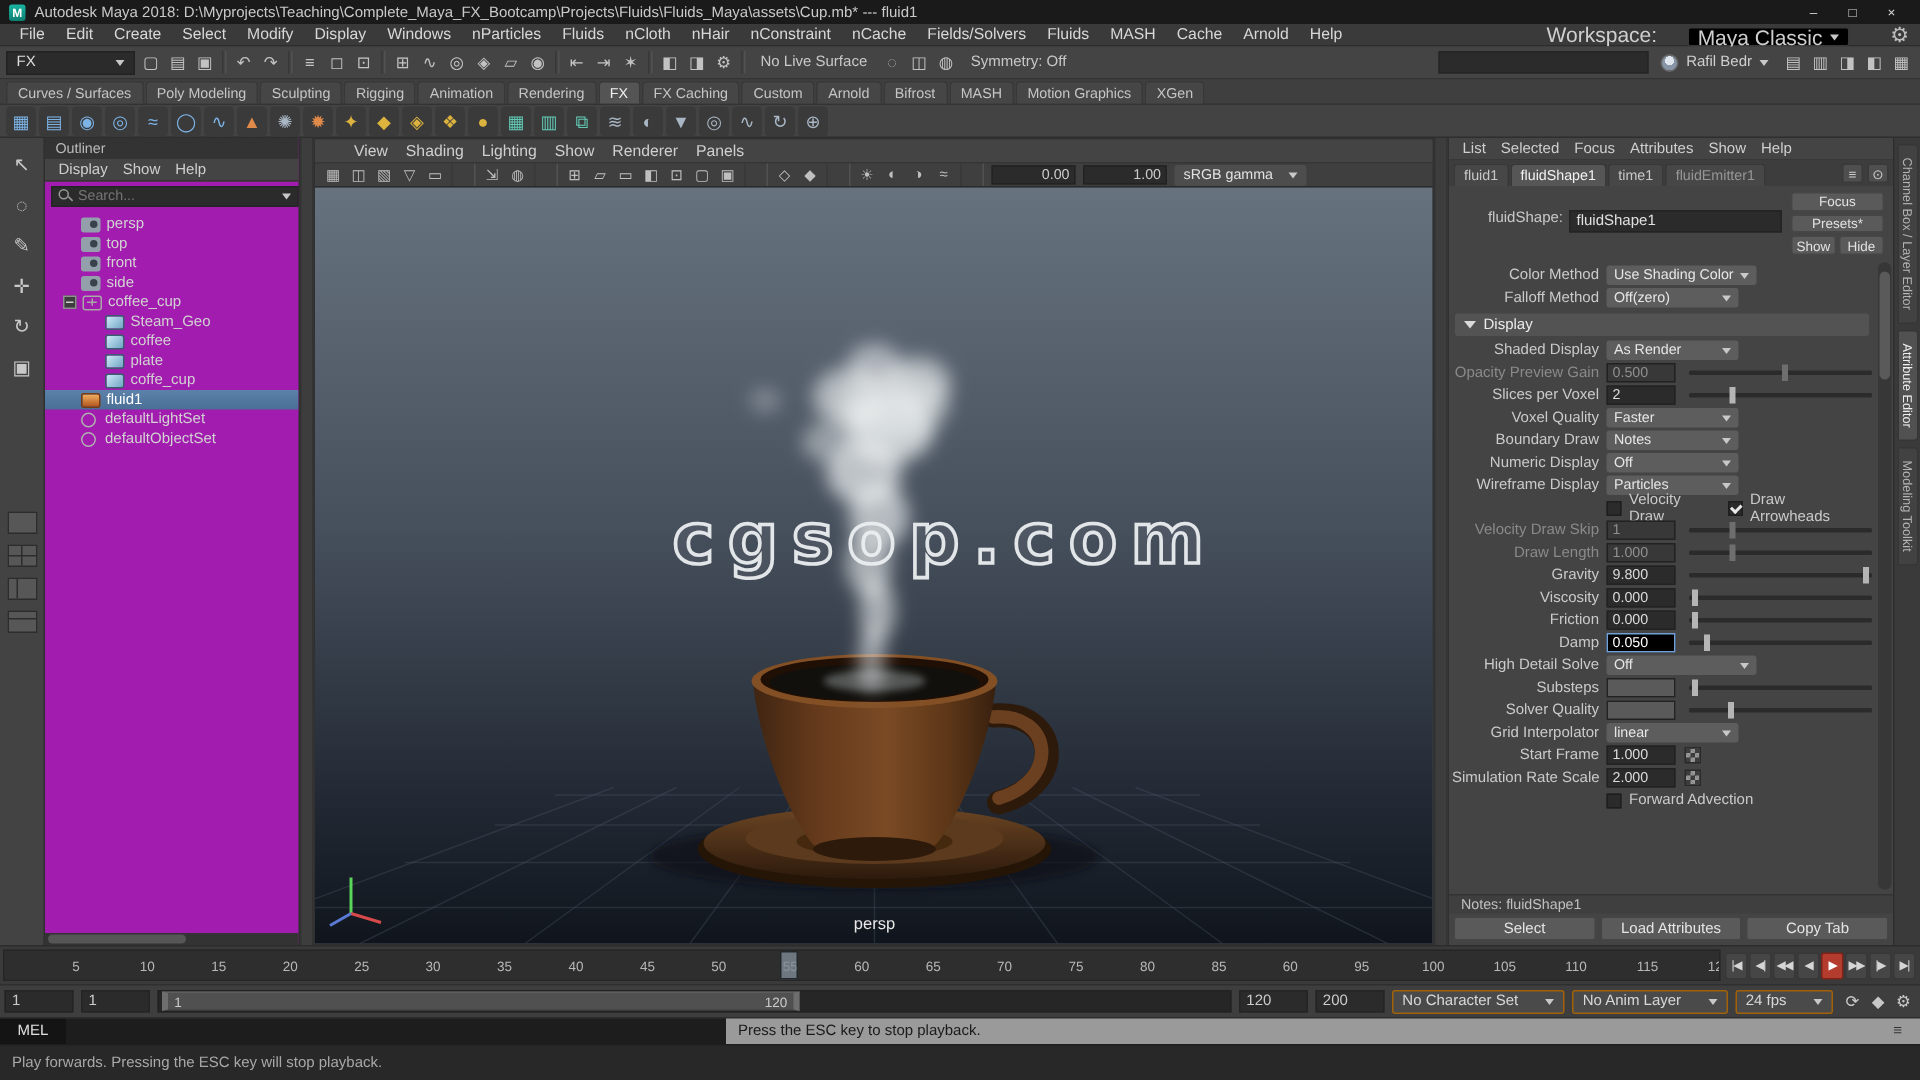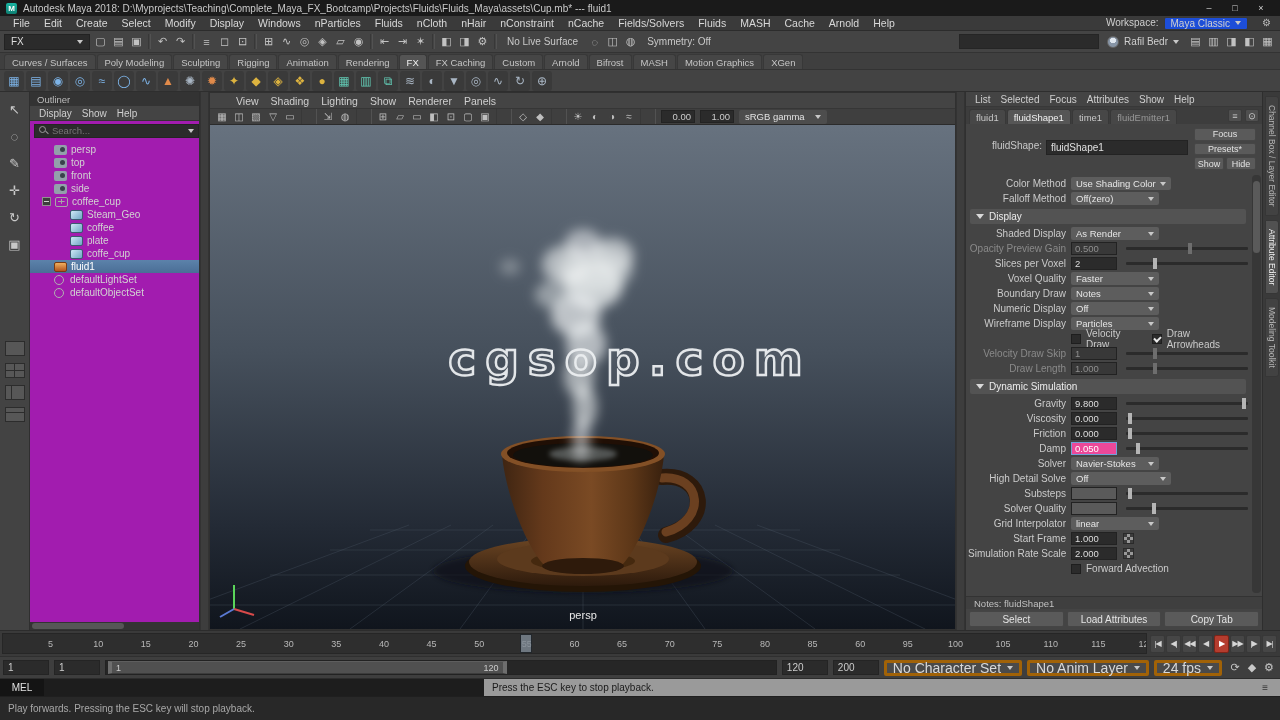--- a/index.html
+++ b/index.html
@@ -15,22 +15,22 @@
   
   .titlebar { height:16px; background:#1a1a1a; display:flex; align-items:center; padding:0 6px; gap:6px; font-size:10px; color:#c9c9c9; flex:0 0 16px; }
   .app-icon { width:11px; height:11px; border-radius:2px; background:linear-gradient(#19b5a2,#0d7f72); color:#fff; font-size:8px; font-weight:bold; display:flex; align-items:center; justify-content:center; }
   .win-btns { margin-left:auto; display:flex; gap:0; }
   .win-btn { width:26px; height:14px; display:flex; align-items:center; justify-content:center; color:#d5d5d5; font-size:9px; }
 
   
   .menubar { height:15px; background:#3a3a3a; display:flex; align-items:center; padding:0 6px; border-bottom:1px solid #2c2c2c; flex:0 0 15px; }
   .menus { display:flex; }
   .menu-item { padding:0 7px; color:#d8d8d8; }
-  .workspace { display:flex; align-items:flex-start; gap:5px; font-size:10px; }
-  .ws-dd { display:flex; align-items:center; gap:5px; background:#1d4ed8; border:1px solid #383838; border-radius:2px; padding:0 6px; height:13px; }
+  .workspace { display:flex; align-items:flex-end; gap:20px; font-size:14px; }
+  .ws-dd { display:flex; align-items:center; gap:5px; background:#000000; border:1px solid #383838; border-radius:2px; padding:0 6px; height:13px; }
   .mb-icon { width:15px; display:flex; align-items:center; justify-content:center; color:#bdbdbd; margin-left:6px; }
 
   
   .statusline { height:22px; background:#444; display:flex; align-items:center; padding:0 4px; gap:2px; border-bottom:1px solid #333; flex:0 0 22px; }
   .menuset-dd { width:86px; height:16px; background:#2b2b2b; border:1px solid #222; display:flex; align-items:center; justify-content:space-between; padding:0 6px; font-size:10px; color:#ddd; }
   .icon-strip { display:flex; align-items:center; gap:1px; }
   .sl-icon { width:17px; height:17px; display:flex; align-items:center; justify-content:center; color:#c2c2c2; font-size:11px; }
   .sep { width:3px; height:15px; border-left:1px solid #383838; border-right:1px solid #525252; margin:0 2px; padding:0 !important; background:none !important; }
   .sl-text { font-size:10px; color:#c8c8c8; padding:0 6px; white-space:nowrap; }
   .sl-field { width:140px; height:15px; background:#2b2b2b; border:1px solid #252525; color:#ccc; font-size:10px; outline:none; font-family:inherit; padding:0 4px; }
@@ -82,21 +82,21 @@
   .ol-scroll .thumb { position:absolute; left:2px; top:1px; height:6px; width:92px; background:#565656; border-radius:3px; }
 
   .vsplit { width:9px; background:#3d3d3d; border-left:1px solid #333; border-right:1px solid #333; cursor:col-resize; }
 
   
   .viewport { flex:1; display:flex; flex-direction:column; min-width:0; border:1px solid #303030; }
   .vp-menus { height:15px; background:#444; display:flex; align-items:center; padding:0 20px; font-size:10.5px; flex:0 0 15px; }
   .vp-menus span { padding:0 6px; }
   .vp-toolbar { height:17px; background:#3f3f3f; display:flex; align-items:center; padding:0 4px; gap:1px; border-top:1px solid #363636; border-bottom:1px solid #2b2b2b; flex:0 0 17px; }
   .vp-icon { width:16px; height:15px; display:flex; align-items:center; justify-content:center; font-size:10px; color:#bfbfbf; }
-  .vp-field { width:34px; height:13px; background:#2b2b2b; border:1px solid #232323; color:#ccc; font-size:9.5px; display:flex; align-items:center; justify-content:flex-end; padding:0 3px; margin:0 2px; }
+  .vp-field { width:56px; height:13px; background:#2b2b2b; border:1px solid #232323; color:#ccc; font-size:9.5px; display:flex; align-items:center; justify-content:flex-end; padding:0 3px; margin:0 2px; }
   .vp-dd { height:14px; background:#4d4d4d; border-radius:2px; display:flex; align-items:center; gap:10px; padding:0 6px; font-size:9.5px; color:#e2e2e2; margin-left:2px; white-space:nowrap; }
   .vp-canvas { flex:1; position:relative; min-height:0; background:#39434f; }
   .vp-canvas svg { position:absolute; inset:0; width:100%; height:100%; }
 
   
   .attr-editor { width:297px; display:flex; flex-direction:column; background:#444; border-left:1px solid #303030; }
   .ae-menus { height:15px; display:flex; align-items:center; padding:0 4px; font-size:10px; background:#444; border-bottom:1px solid #383838; flex:0 0 15px; }
   .ae-menus span { padding:0 5px; }
   .ae-tabs { height:17px; display:flex; align-items:flex-end; background:#3d3d3d; padding:0 3px; gap:1px; flex:0 0 17px; }
   .ae-tab { padding:2px 6px 1px; font-size:9.5px; background:#474747; color:#c8c8c8; border-radius:3px 3px 0 0; border:1px solid #383838; border-bottom:none; white-space:nowrap; }
@@ -111,21 +111,21 @@
   .ae-header-right { width:62px; display:flex; flex-direction:column; gap:2px; flex:0 0 62px; }
   .ae-btn { height:13px; background:#5a5a5a; border:1px solid #464646; border-radius:2px; font-size:9px; color:#e2e2e2; display:flex; align-items:center; justify-content:center; }
   .ae-sh { display:flex; gap:2px; }
   .ae-sh .ae-btn { flex:1; }
   .ae-body { flex:1; position:relative; padding:4px 14px 0 2px; overflow:hidden; }
   .ae-scrollbar { position:absolute; right:1px; top:3px; bottom:3px; width:9px; background:#373737; border-radius:4px; }
   .ae-scrollbar .thumb { position:absolute; left:1px; right:1px; top:6px; height:72px; background:#5a5a5a; border-radius:4px; }
   .ae-row { height:15px; display:flex; align-items:center; }
   .ae-label { width:103px; text-align:right; padding-right:5px; color:#cacaca; font-size:10px; white-space:nowrap; overflow:hidden; flex:0 0 103px; }
   .ae-field { width:46px; height:13px; background:#2b2b2b; border:1px solid #222; color:#dcdcdc; font-size:9.5px; display:flex; align-items:center; padding:0 3px; flex:0 0 46px; }
-  .ae-field.selected { background:#ec4899; border-color:#6fa0d8; color:#fff; }
+  .ae-field.selected { background:#000000; border-color:#6fa0d8; color:#fff; }
   .ae-field.muted { background:#5a5a5a; color:#8b8b8b; }
   .ae-slider { flex:1; height:3px; background:#2b2b2b; margin-left:9px; position:relative; border-radius:1px; }
   .ae-slider .handle { position:absolute; top:-4px; width:4px; height:11px; background:#b5b5b5; }
   .disabled .ae-label { color:#8a8a8a; }
   .disabled .ae-field { color:#8f8f8f; background:#383838; }
   .disabled .ae-slider .handle { background:#6e6e6e; }
   .ae-dropdown { min-width:88px; height:13px; background:#5d5d5d; border-radius:2px; color:#e6e6e6; font-size:9.5px; display:flex; align-items:center; justify-content:space-between; padding:0 5px; gap:4px; white-space:nowrap; }
   .ae-section { height:15px; background:#535353; border-radius:2px; margin:3px 2px 2px; display:flex; align-items:center; padding-left:6px; gap:5px; color:#ececec; font-size:10px; }
   .tri { width:0; height:0; border-left:4px solid transparent; border-right:4px solid transparent; border-top:5px solid #dadada; }
   .cb { width:10px; height:10px; background:#2b2b2b; border:1px solid #1e1e1e; position:relative; margin-right:5px; flex:0 0 10px; }
@@ -152,21 +152,21 @@
   .time-marker { position:absolute; left:45.2%; top:0; bottom:0; width:12px; background:#7f8a95; opacity:.8; border:1px solid #20262c; }
   .playback { display:flex; align-items:center; gap:1px; padding:0 3px; }
   .pb-btn { width:15px; height:18px; display:flex; align-items:center; justify-content:center; font-size:8px; color:#d5d5d5; background:#464646; border:1px solid #383838; border-radius:2px; letter-spacing:-1px; }
   .pb-btn.active { background:#b43c2e; color:#fff; border-color:#7d2317; }
 
   
   .rangebar { height:22px; display:flex; align-items:center; gap:5px; padding:2px 3px; background:#3e3e3e; border-top:1px solid #2f2f2f; flex:0 0 22px; }
   .rs-field { width:46px; height:15px; background:#2b2b2b; border:1px solid #242424; color:#ccc; font-size:10px; display:flex; align-items:center; padding:0 4px; flex:0 0 46px; }
   .rs-track { flex:1; height:15px; background:#262626; border:1px solid #222; position:relative; }
   .rs-range { position:absolute; left:0.3%; width:59.5%; top:0; bottom:0; background:#505050; border-top:1px solid #5e5e5e; border-bottom:1px solid #3c3c3c; border-left:4px solid #6e6e6e; border-right:4px solid #6e6e6e; display:flex; align-items:center; justify-content:space-between; padding:0 4px; font-size:9px; color:#ccc; }
-  .rs-dd { height:16px; background:#4a4a4a; border:3px solid #a16207; border-radius:2px; display:flex; align-items:center; gap:6px; padding:0 6px; font-size:14px; color:#d8d8d8; white-space:nowrap; }
+  .rs-dd { height:16px; background:#4a4a4a; border:1px solid #a16207; border-radius:2px; display:flex; align-items:center; gap:18px; padding:0 6px; font-size:10px; color:#d8d8d8; white-space:nowrap; }
   .rng-icon { width:16px; height:16px; display:flex; align-items:center; justify-content:center; font-size:11px; color:#c8c8c8; }
 
   
   .cmdline { height:18px; display:flex; background:#3a3a3a; border-top:1px solid #2c2c2c; flex:0 0 18px; }
   .cmd-label { width:44px; background:#141414; color:#e0e0e0; font-size:10px; display:flex; align-items:center; justify-content:center; flex:0 0 44px; }
   .cmd-input { width:440px; background:#1d1d1d; border:none; outline:none; color:#ddd; font-family:"Liberation Mono", monospace; font-size:10px; padding:0 5px; flex:0 0 440px; }
   .cmd-result { flex:1; background:#9a9a9a; color:#1a1a1a; font-size:10px; display:flex; align-items:center; padding:0 8px; }
   .cmd-result .spacer { flex:1; }
   .se-icon { color:#333; font-size:10px; padding:0 4px; }
   .helpline { height:24px; background:#282828; color:#a8a8a8; font-size:10px; display:flex; align-items:center; padding:0 8px; border-top:1px solid #1f1f1f; flex:0 0 24px; }
@@ -679,24 +679,20 @@
             </span>
         </div>
         <div class="ae-row disabled">
           <span class="ae-label">Draw Length</span>
           <span class="ae-field">1.000</span>
           <span class="ae-slider">
               <i class="handle" style="left:22%"></i>
             </span>
         </div>
 
-        <div class="ae-section">
-          <i class="tri"></i>
-          <span>Dynamic Simulation</span>
-        </div>
 
         <div class="ae-row">
           <span class="ae-label">Gravity</span>
           <span class="ae-field">9.800</span>
           <span class="ae-slider">
               <i class="handle" style="left:95%"></i>
             </span>
         </div>
         <div class="ae-row">
           <span class="ae-label">Viscosity</span>
@@ -711,27 +707,20 @@
           <span class="ae-slider">
               <i class="handle" style="left:2%"></i>
             </span>
         </div>
         <div class="ae-row">
           <span class="ae-label">Damp</span>
           <span class="ae-field selected">0.050</span>
           <span class="ae-slider">
               <i class="handle" style="left:8%"></i>
             </span>
-        </div>
-        <div class="ae-row">
-          <span class="ae-label">Solver</span>
-          <span class="ae-dropdown">
-            <span>Navier-Stokes</span>
-              <i class="caret"></i>
-          </span>
         </div>
         <div class="ae-row">
           <span class="ae-label">High Detail Solve</span>
           <span class="ae-dropdown" style="min-width:100px">
             <span>Off</span>
               <i class="caret"></i>
           </span>
         </div>
         <div class="ae-row">
           <span class="ae-label">Substeps</span>

